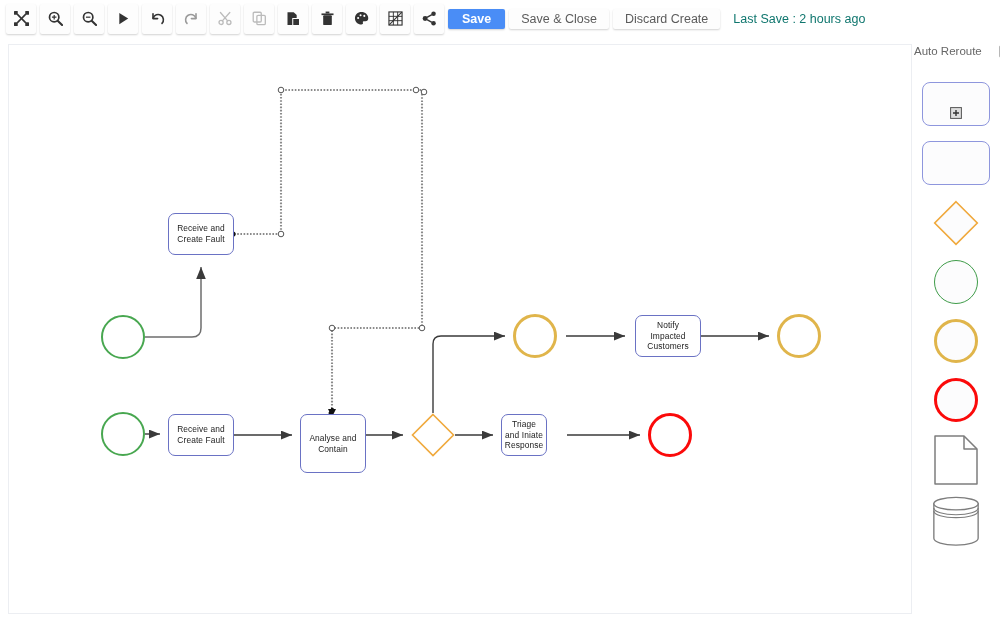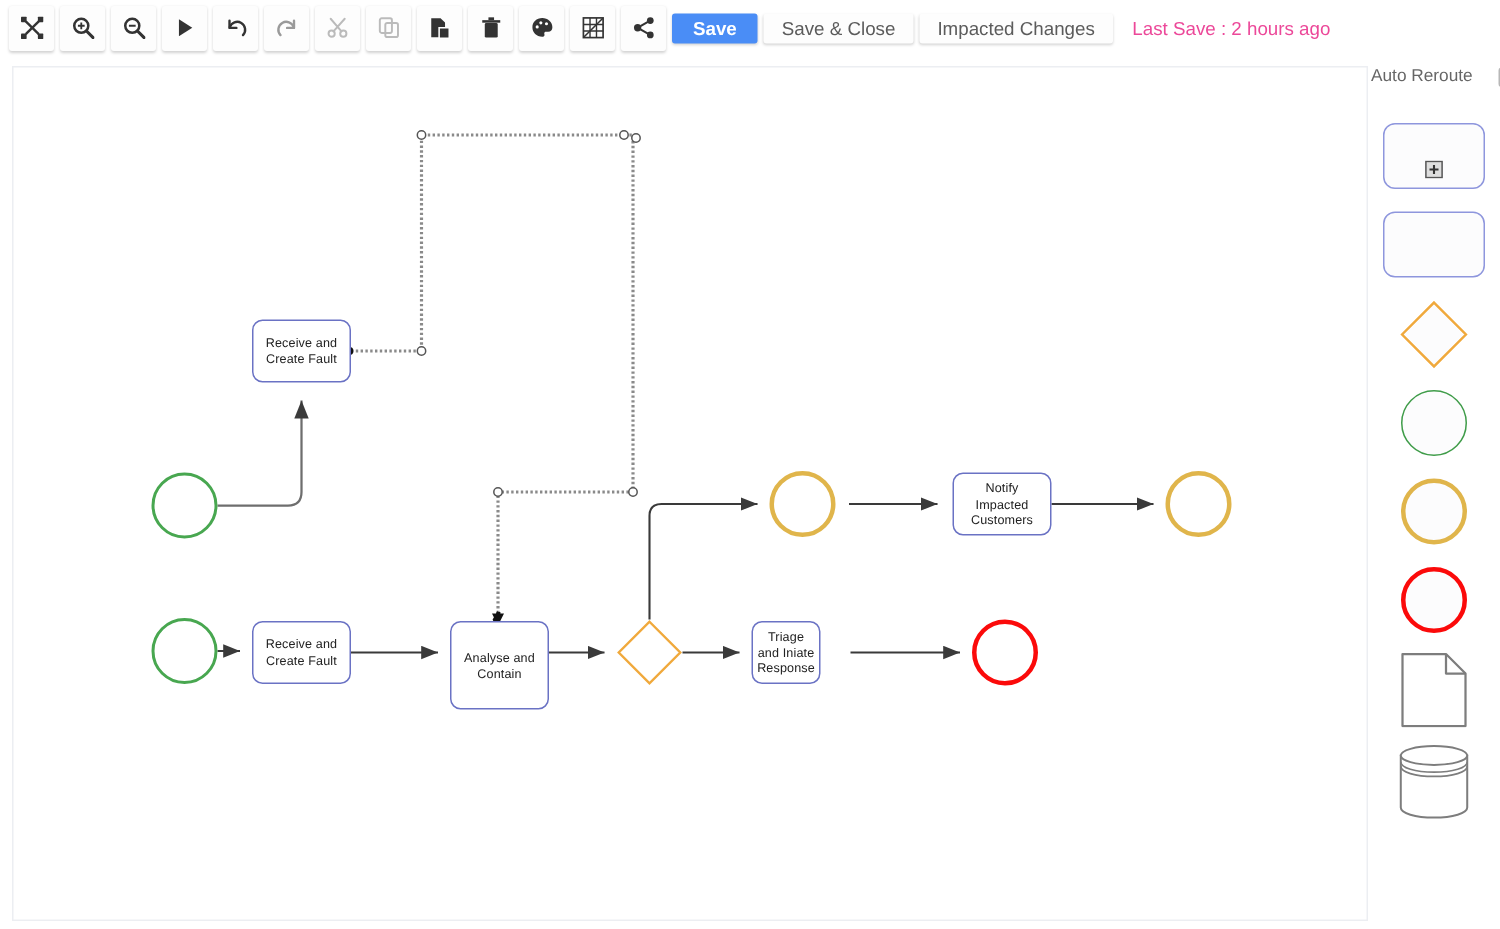--- a/index.html
+++ b/index.html
@@ -26,21 +26,21 @@
   .tbtn.dim svg{opacity:.32;}
   .tlabelbtn{
     height:20px;background:#fdfdfd;border:none;border-radius:2px;
     box-shadow:0 1px 2px rgba(0,0,0,.18);
     font-family:"Liberation Sans", sans-serif;font-size:12.5px;
     color:#5b5b5b;padding:0 12px;cursor:pointer;flex:0 0 auto;
     white-space:nowrap;
   }
   .tlabelbtn.primary{background:#4a8df6;color:#fff;font-weight:bold;padding:0 14px;}
   #last-save{
-    font-size:12.5px;color:#ec4899;margin-left:9px;white-space:nowrap;
+    font-size:12.5px;color:#0f766e;margin-left:9px;white-space:nowrap;
   }
 
   
   #canvas{
     position:absolute;left:8px;top:44px;width:904px;height:570px;
     background:#ffffff;border:1px solid #eceef2;box-sizing:border-box;
     overflow:hidden;
   }
   #canvas svg{position:absolute;left:0;top:0;}
 
@@ -200,21 +200,21 @@
     <svg width="15" height="15" viewBox="0 0 16 16">
       <circle cx="12.3" cy="2.9" r="2.4" fill="#333"></circle>
       <circle cx="12.3" cy="13.1" r="2.4" fill="#333"></circle>
       <circle cx="3.3" cy="8" r="2.6" fill="#333"></circle>
       <path d="M5.3 6.8 L10.6 3.8 M5.3 9.2 L10.6 12.2" stroke="#333" stroke-width="1.5"></path>
     </svg>
   </button>
 
   <button class="tlabelbtn primary">Save</button>
   <button class="tlabelbtn">Save &amp; Close</button>
-  <button class="tlabelbtn">Impacted Changes</button>
+  <button class="tlabelbtn">Discard Create</button>
   <span id="last-save">Last Save : 2 hours ago</span>
 </div>
 
 <div id="canvas">
 
   <svg width="904" height="570">
     <defs>
       <marker id="arrow" markerWidth="9" markerHeight="9" refX="8" refY="3.2" orient="auto">
         <path d="M0,0 L8,3.2 L0,6.4 z" fill="#3a3a3a"></path>
       </marker>

